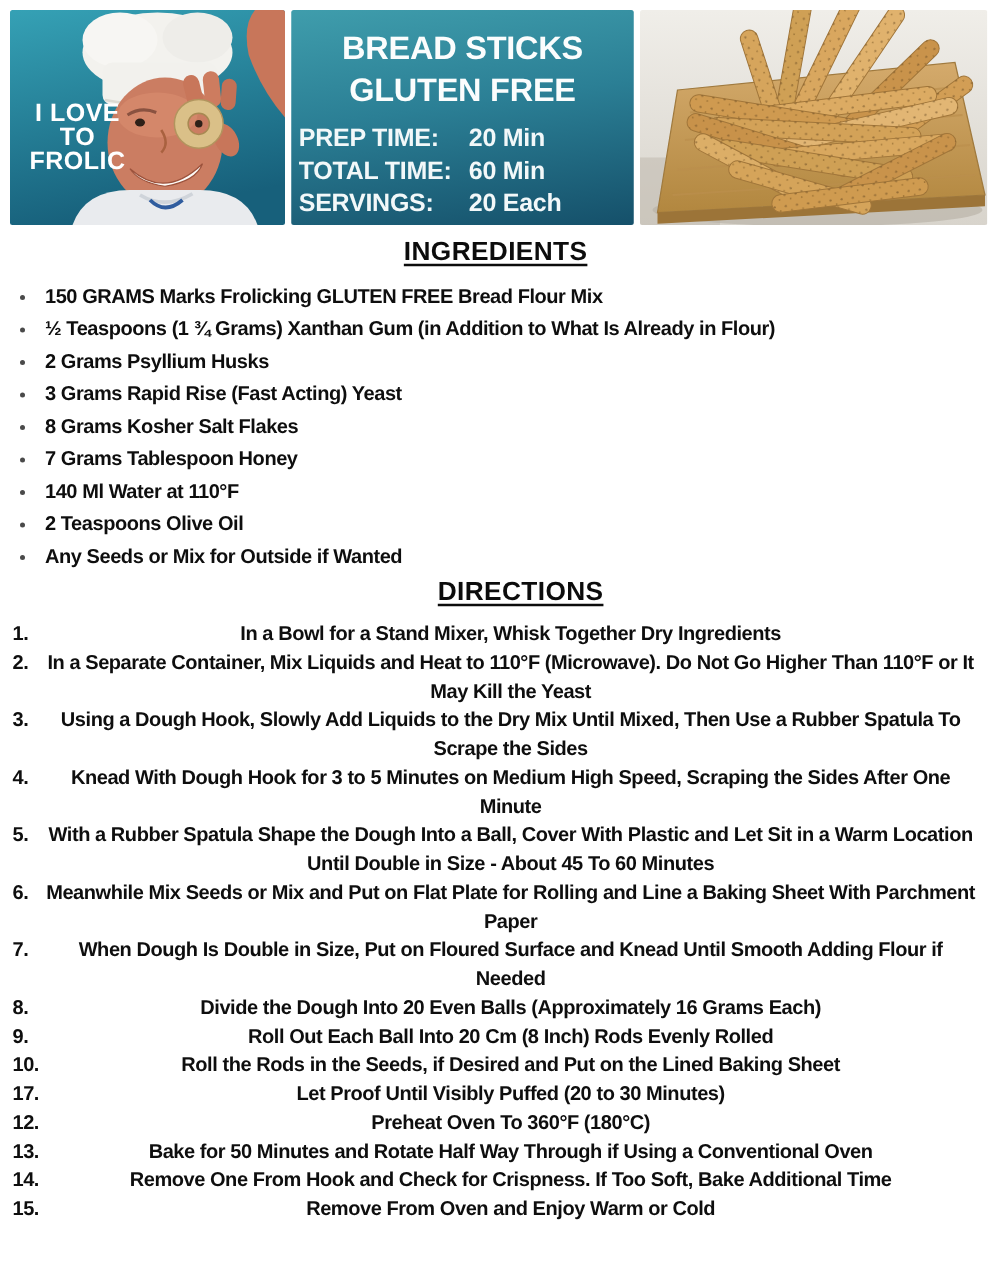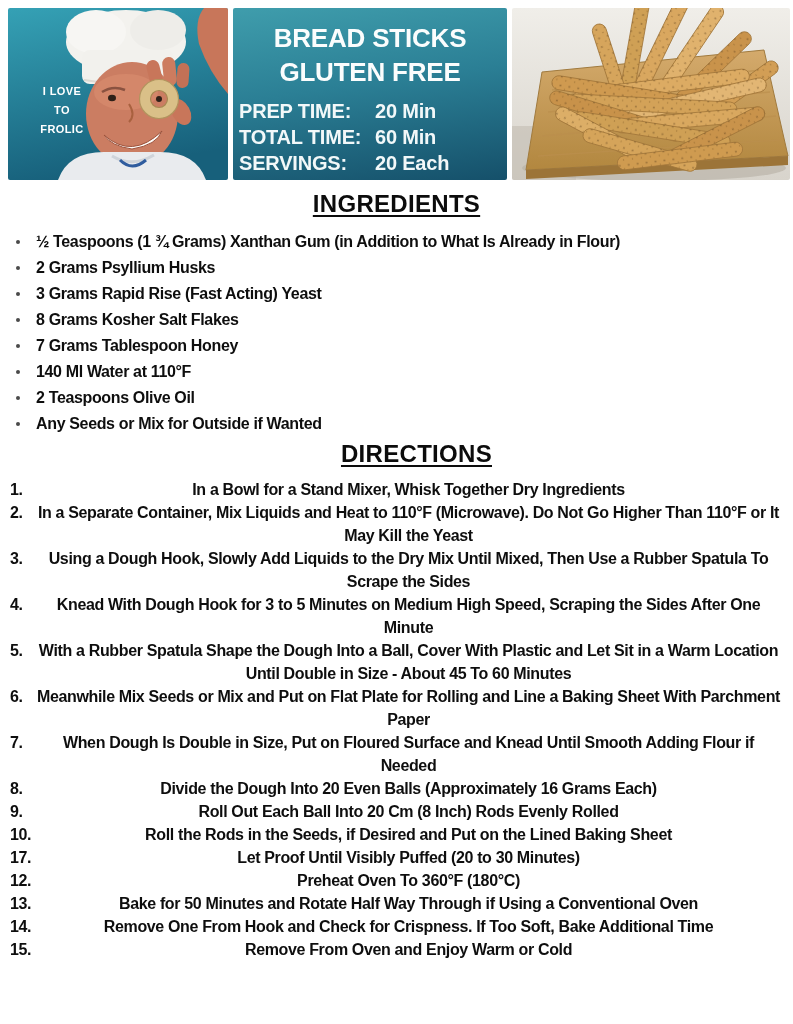--- a/index.html
+++ b/index.html
@@ -15,35 +15,35 @@
   .card-left{width:220px;}
   .card-middle{
     width:274px;
     background:linear-gradient(172deg,#3f9dac 0%,#2b7f95 45%,#15506a 100%);
   }
   .card-right{width:278px;}
   .card svg{display:block;width:100%;height:100%;}
 
   .photo-caption{
     position:absolute;left:8px;top:74px;width:92px;text-align:center;
-    color:#ffffff;font-weight:bold;font-size:11px;line-height:19px;letter-spacing:.4px;
+    color:#ffffff;font-weight:bold;font-size:20px;line-height:19px;letter-spacing:.4px;
   }
   .photo-caption div{white-space:nowrap;}
 
   .tc-title{
     margin-top:13px;text-align:center;color:#fbfdfd;font-weight:bold;
     font-size:26px;line-height:34px;letter-spacing:-0.2px;
   }
   .tc-meta{margin:9px 0 0 6px;}
   .tc-row{display:flex;color:#f2f8f9;font-weight:bold;font-size:20px;line-height:26px;letter-spacing:-0.2px;}
   .tc-label{width:136px;flex:none;}
 
   
   .section-heading{
-    text-align:center;font-size:24px;font-weight:bold;letter-spacing:.3px;
+    text-align:center;font-size:21px;font-weight:bold;letter-spacing:.3px;
     text-decoration:underline;text-decoration-thickness:2px;text-underline-offset:3px;
     margin:0;color:#0c0c0c;
   }
   #ingredients-heading{margin-top:10px;}
   #directions-heading{margin-top:4px;padding-left:40px;}
 
   
   ul.ingredients{list-style:none;margin:14px 0 0 0;padding:0 10px 0 14px;}
   ul.ingredients li{
     display:flex;align-items:flex-start;margin-bottom:6px;
@@ -240,20 +240,24 @@
       </g>
     </svg>
   </div>
 </div>
 
 <h2 class="section-heading" id="ingredients-heading">INGREDIENTS</h2>
 
 <ul class="ingredients">
   <li>
       <span class="dot"></span>
+      <span>150 GRAMS Marks Frolicking GLUTEN FREE Bread Flour Mix</span>
+    </li>
+  <li>
+      <span class="dot"></span>
       <span>½  Teaspoons (1 ¾ Grams) Xanthan Gum (in Addition to What Is Already in Flour)</span>
     </li>
   <li>
       <span class="dot"></span>
       <span>2 Grams Psyllium Husks</span>
     </li>
   <li>
       <span class="dot"></span>
       <span>3 Grams Rapid Rise (Fast Acting) Yeast</span>
     </li>

